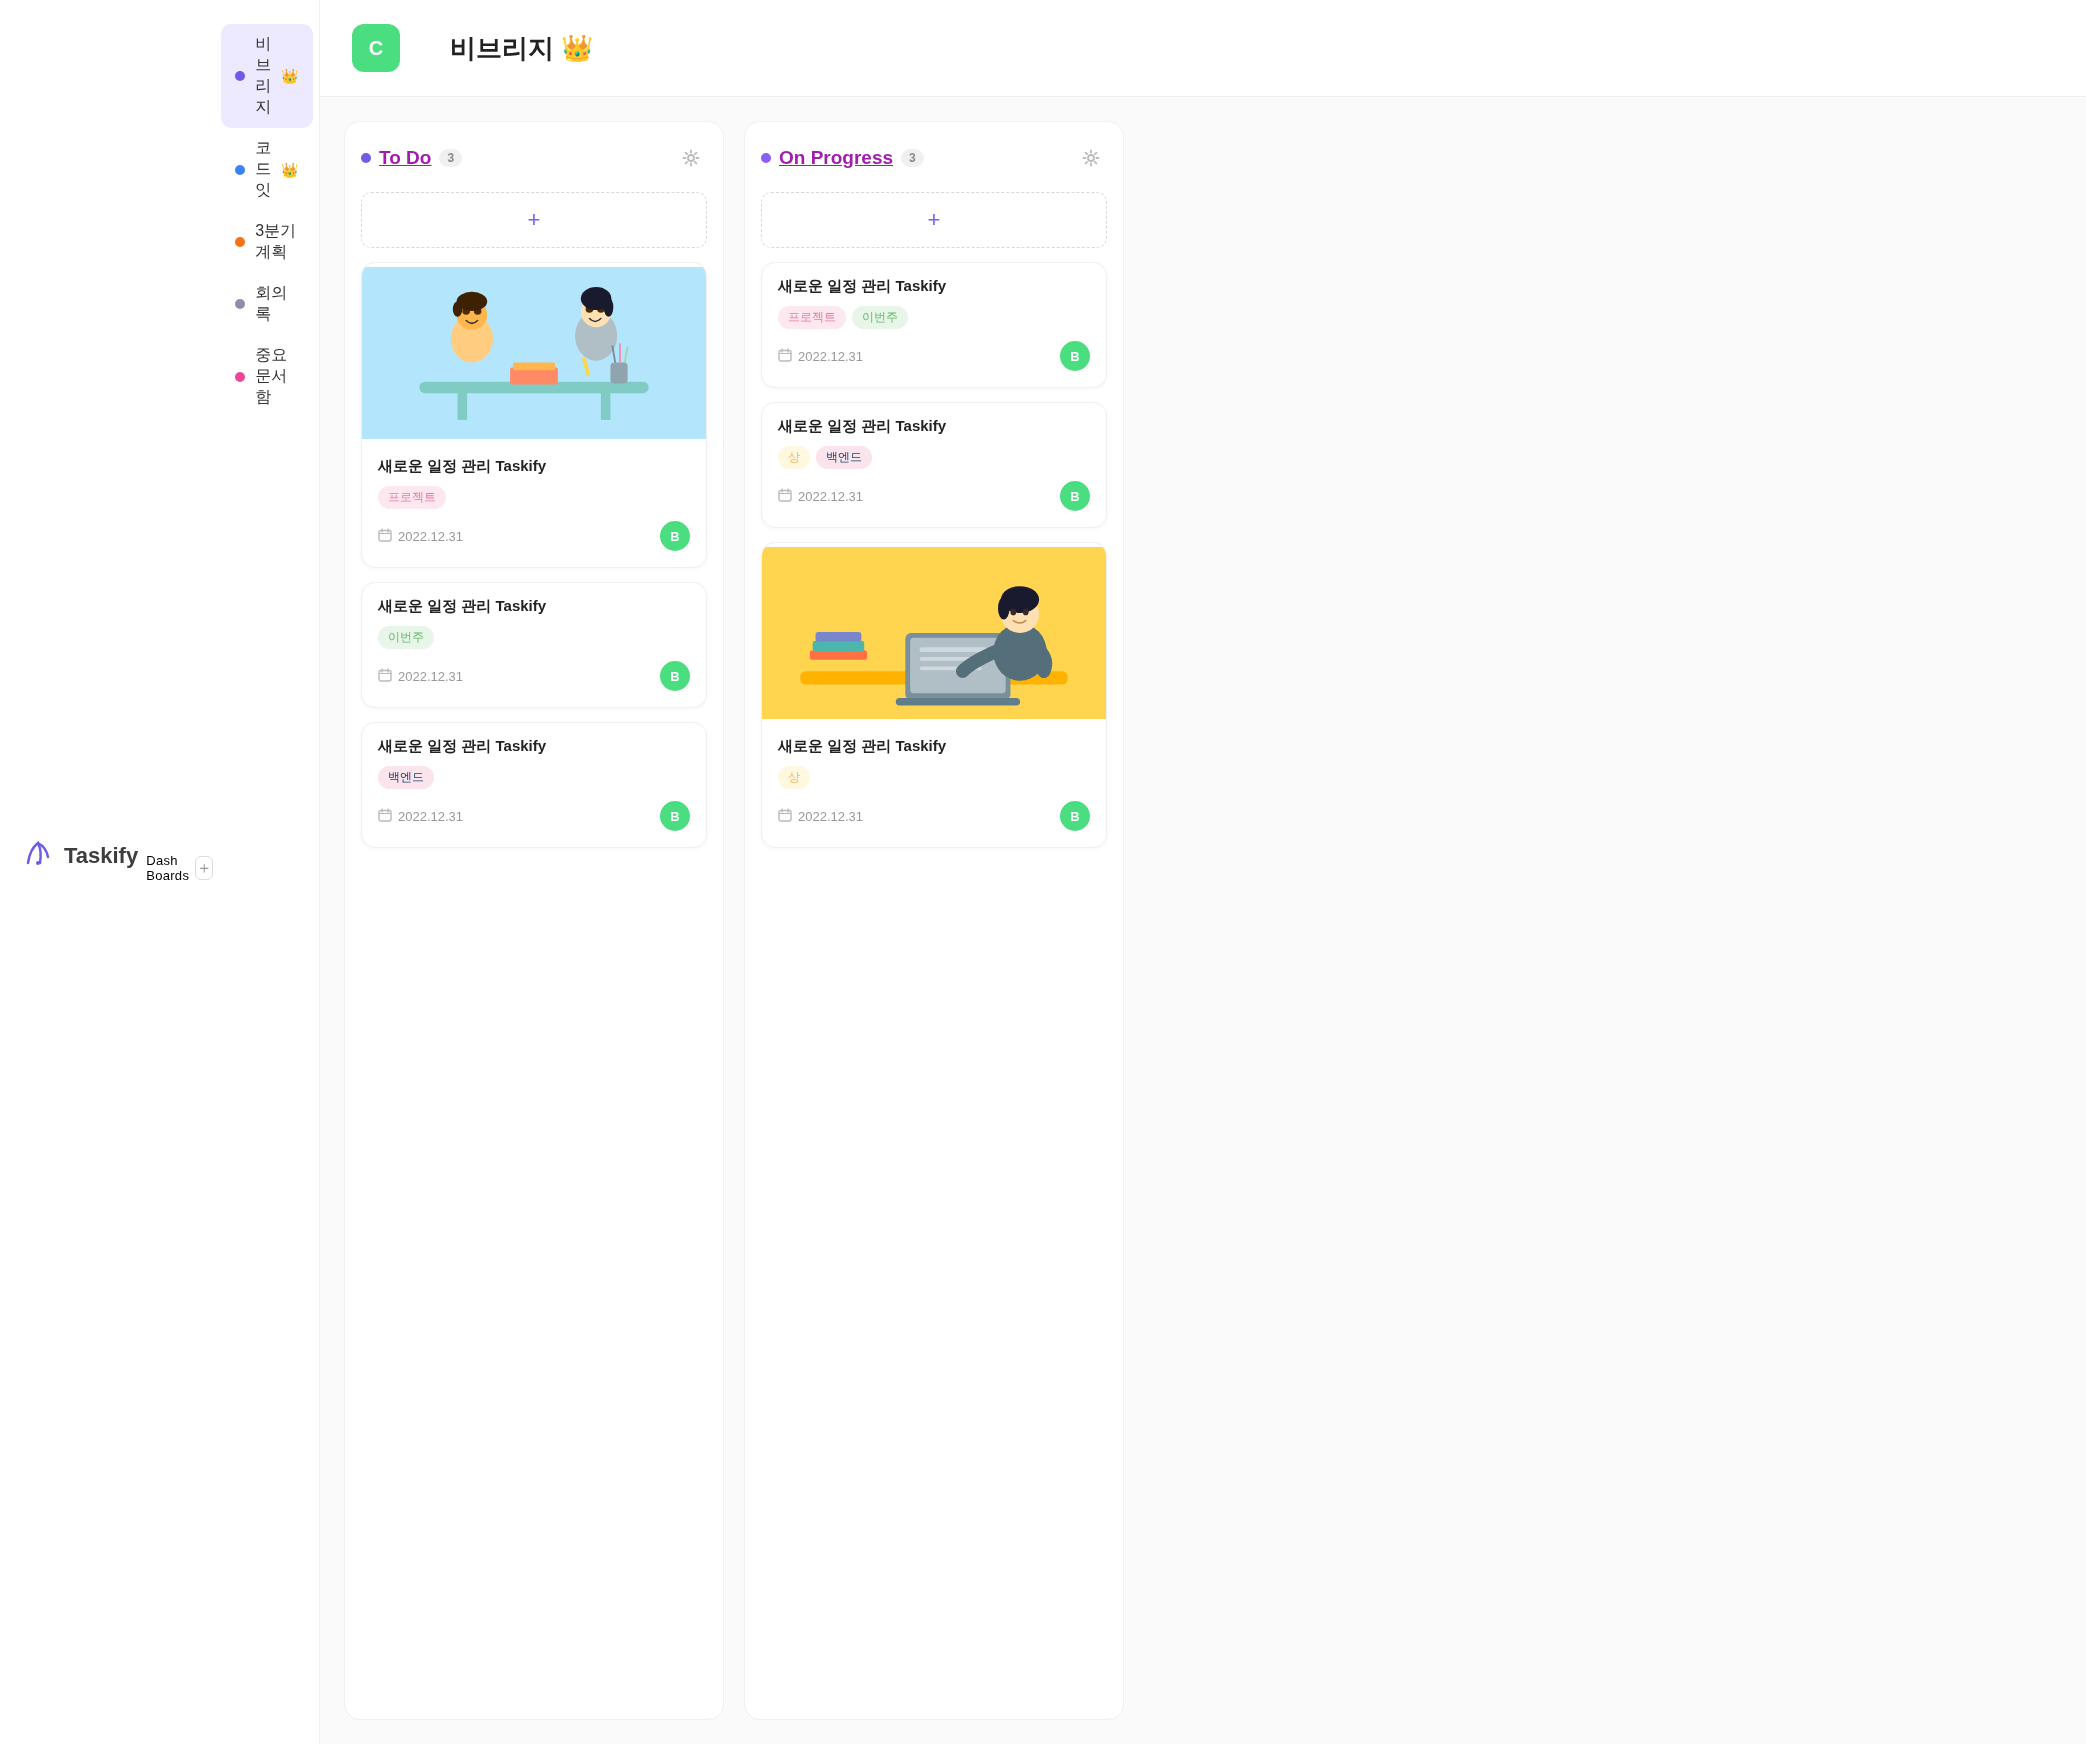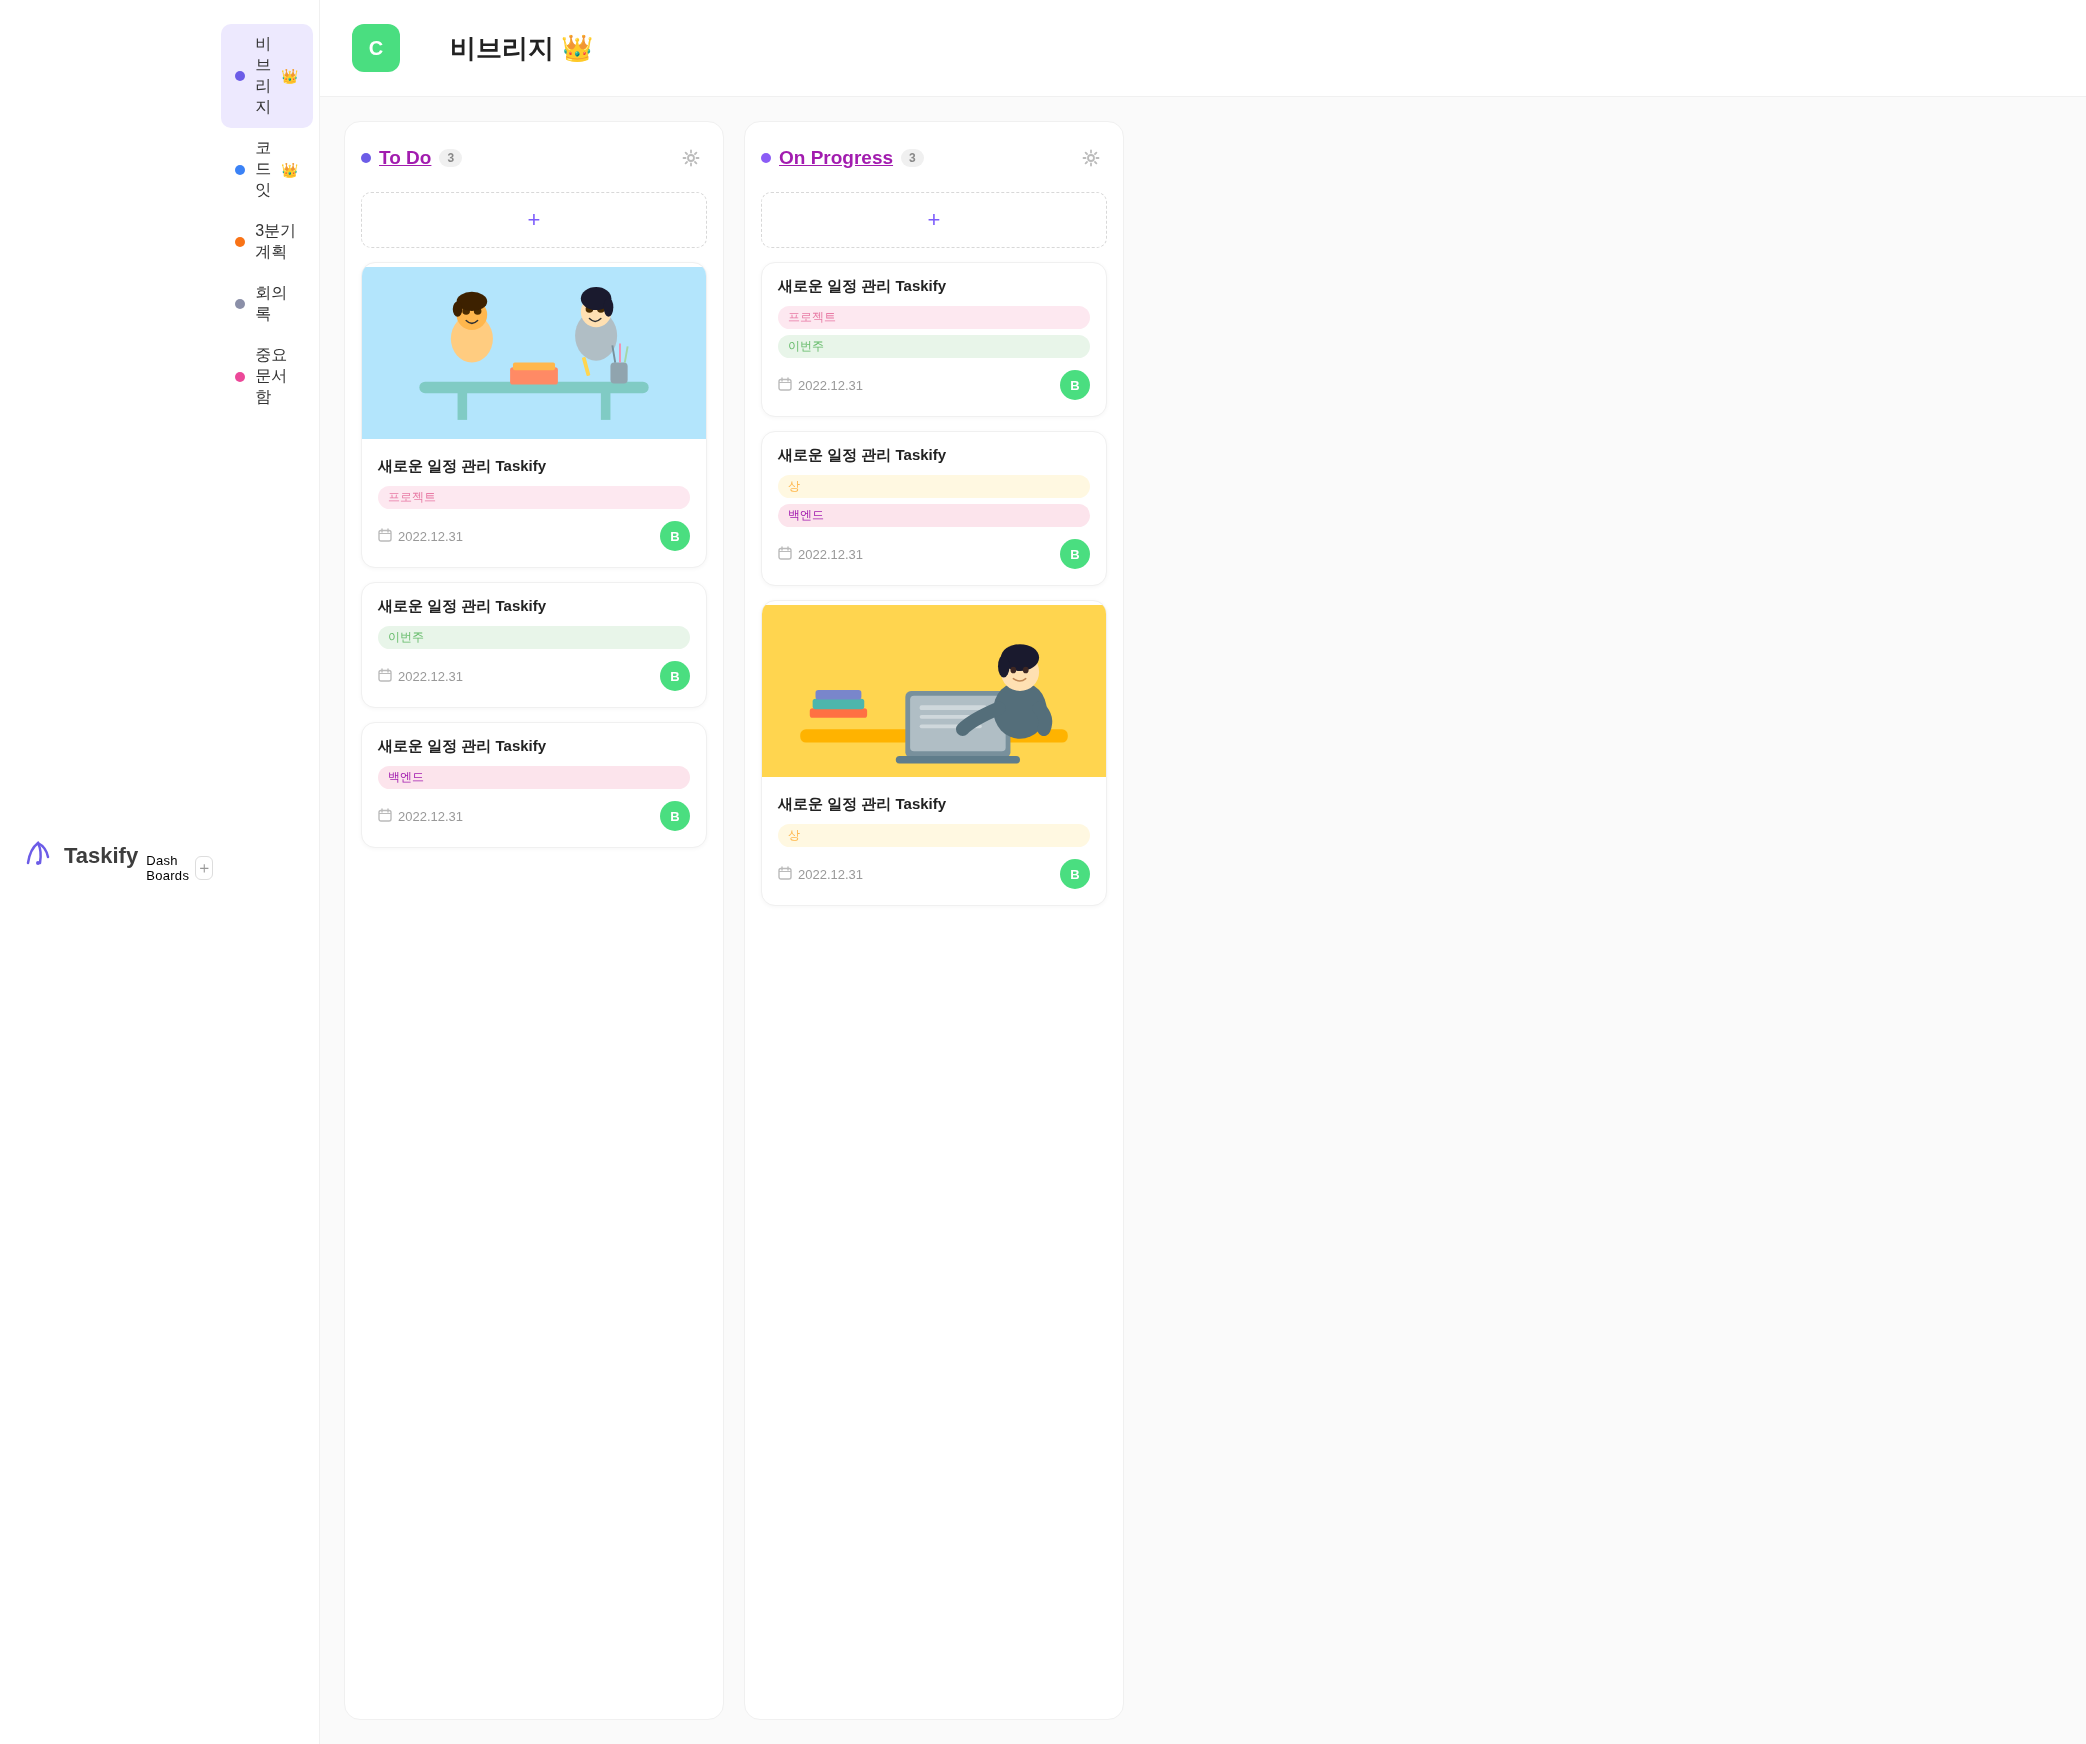--- a/index.html
+++ b/index.html
@@ -252,33 +252,32 @@
       font-weight: 600;
       color: #222;
       margin-bottom: 10px;
     }
 
     .card-tags {
       display: flex;
       flex-wrap: wrap;
       gap: 6px;
       margin-bottom: 12px;
-      flex-direction: column;
     }
 
     .tag {
       font-size: 12px;
       padding: 3px 10px;
       border-radius: 20px;
       font-weight: 500;
     }
 
     .tag-project { background: #fde8f0; color: #e87ba5; }
     .tag-thisweek { background: #e8f5e9; color: #66bb6a; }
-    .tag-backend { background: #fce4ec; color: #a21caf; }
+    .tag-backend { background: #fce4ec; color: #0c4a6e; }
     .tag-high { background: #fff8e1; color: #ffb74d; }
 
     .card-footer {
       display: flex;
       align-items: center;
       justify-content: space-between;
       text-align: center;
     }
 
     .card-date {

